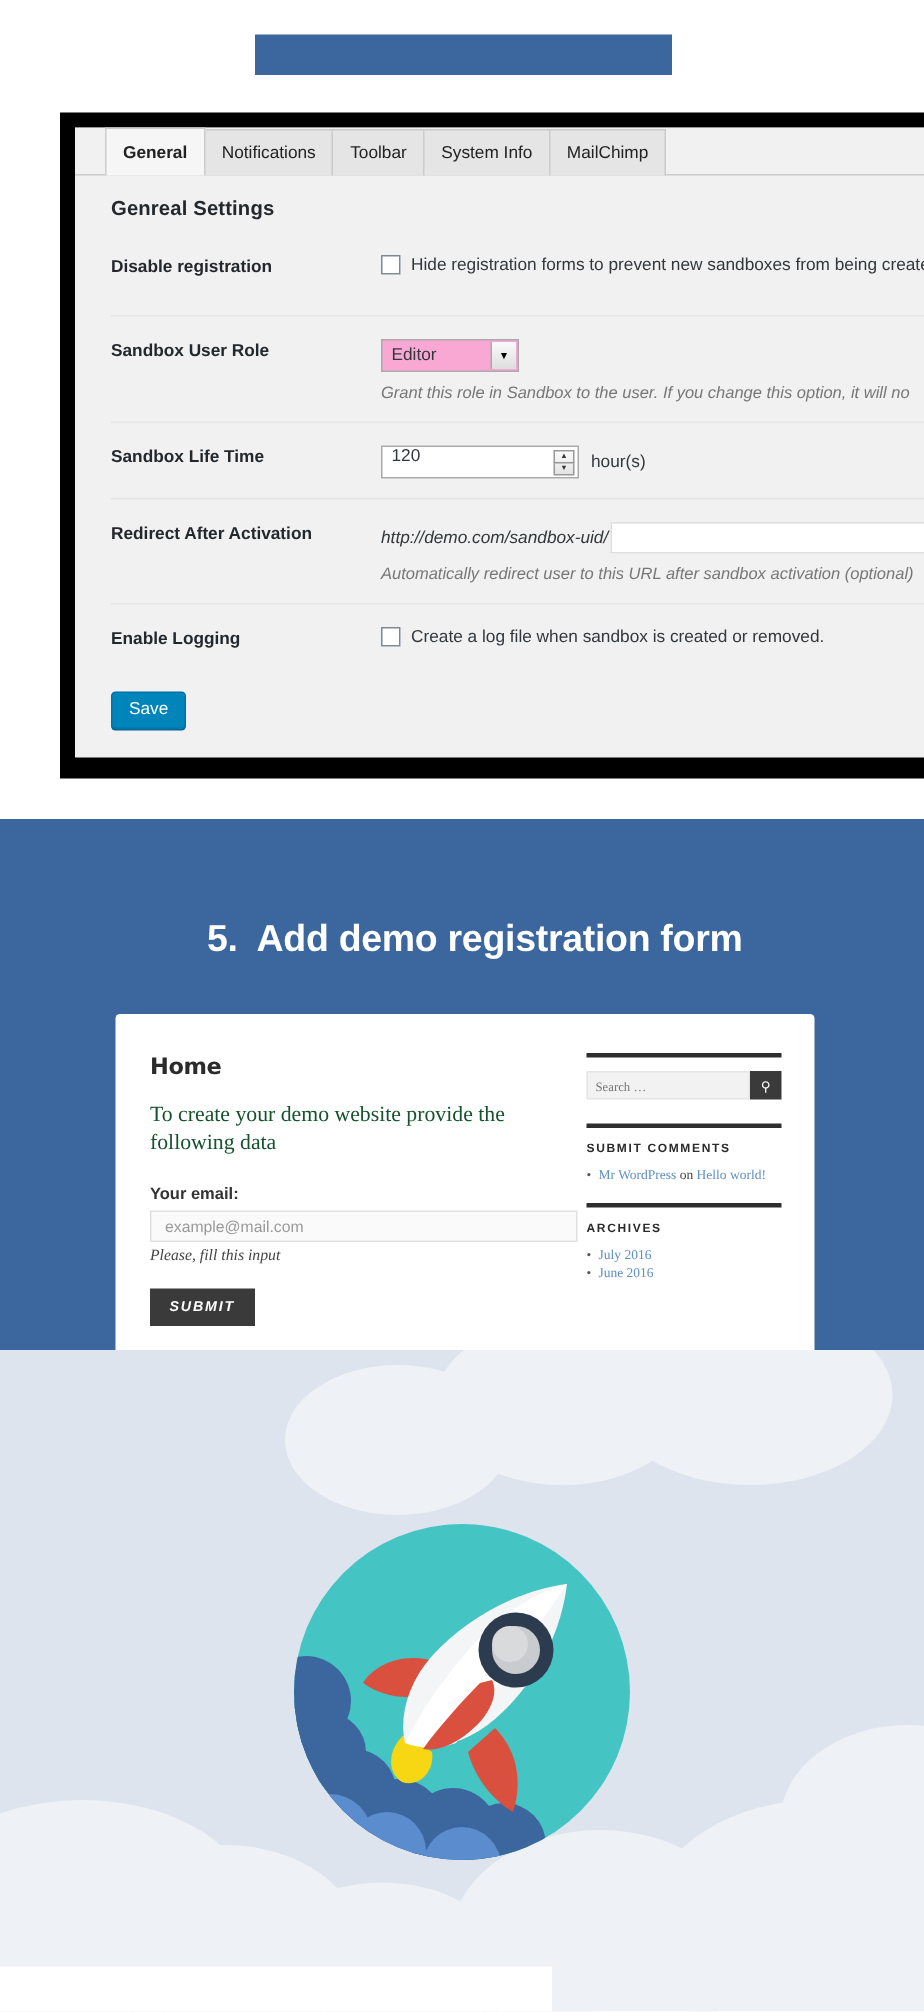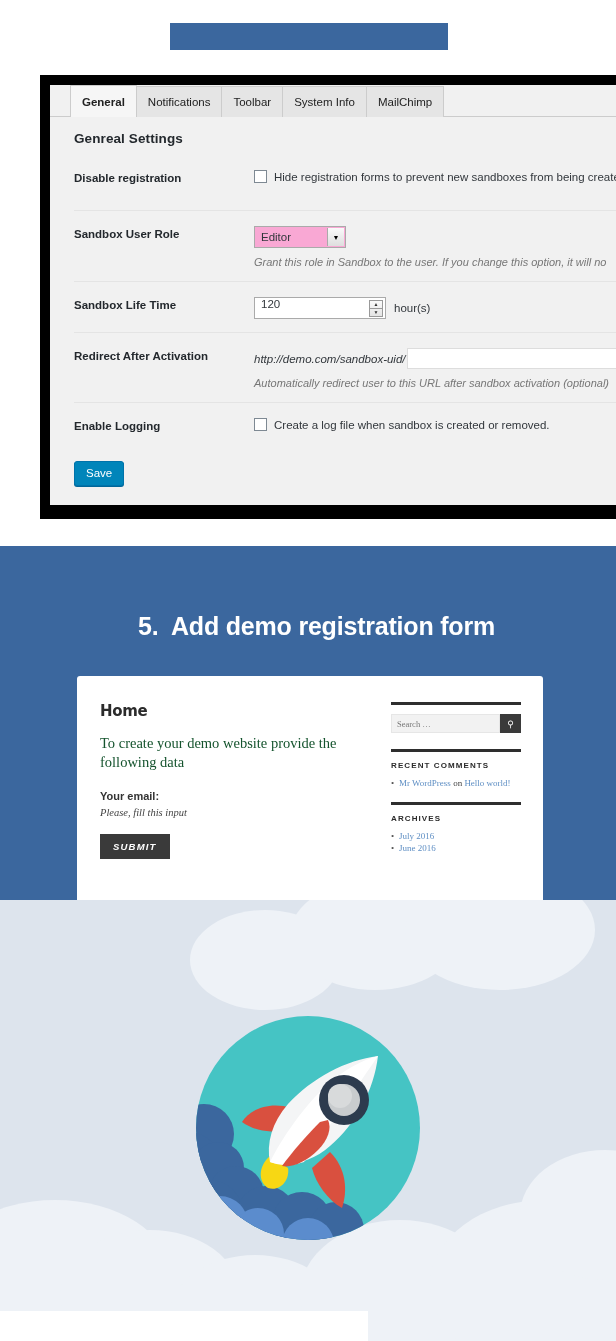--- a/index.html
+++ b/index.html
@@ -419,32 +419,33 @@
     <span class="num">5.</span>&nbsp;
     <span>Add demo registration form</span>
   </div>
 </div>
 
 <div id="demo-card">
   <div id="demo-main">
     <div id="demo-title">Home</div>
     <div id="demo-sub">To create your demo website provide the following data</div>
     <div class="flabel2">Your email:</div>
+    <div id="email-input">example@mail.com</div>
     <div id="email-error">Please, fill this input</div>
     <div id="submit-button">SUBMIT</div>
   </div>
 
   <div id="demo-side">
     <div class="wrule"></div>
     <div id="searchbox">
       <div id="search-input">Search …</div>
       <div id="search-button">⚲</div>
     </div>
     <div class="wrule"></div>
-    <div class="wtitle">RECENT COMMENTS</div>
+    <div class="wtitle">SUBMIT COMMENTS</div>
     <ul class="wlist">
       <li><span class="wlink">Mr WordPress</span><span> on </span><span class="wlink">Hello world!</span></li>
     </ul>
     <div class="wrule"></div>
     <div class="wtitle">ARCHIVES</div>
     <ul class="wlist">
       <li><span class="wlink">July 2016</span></li>
       <li><span class="wlink">June 2016</span></li>
     </ul>
   </div>

